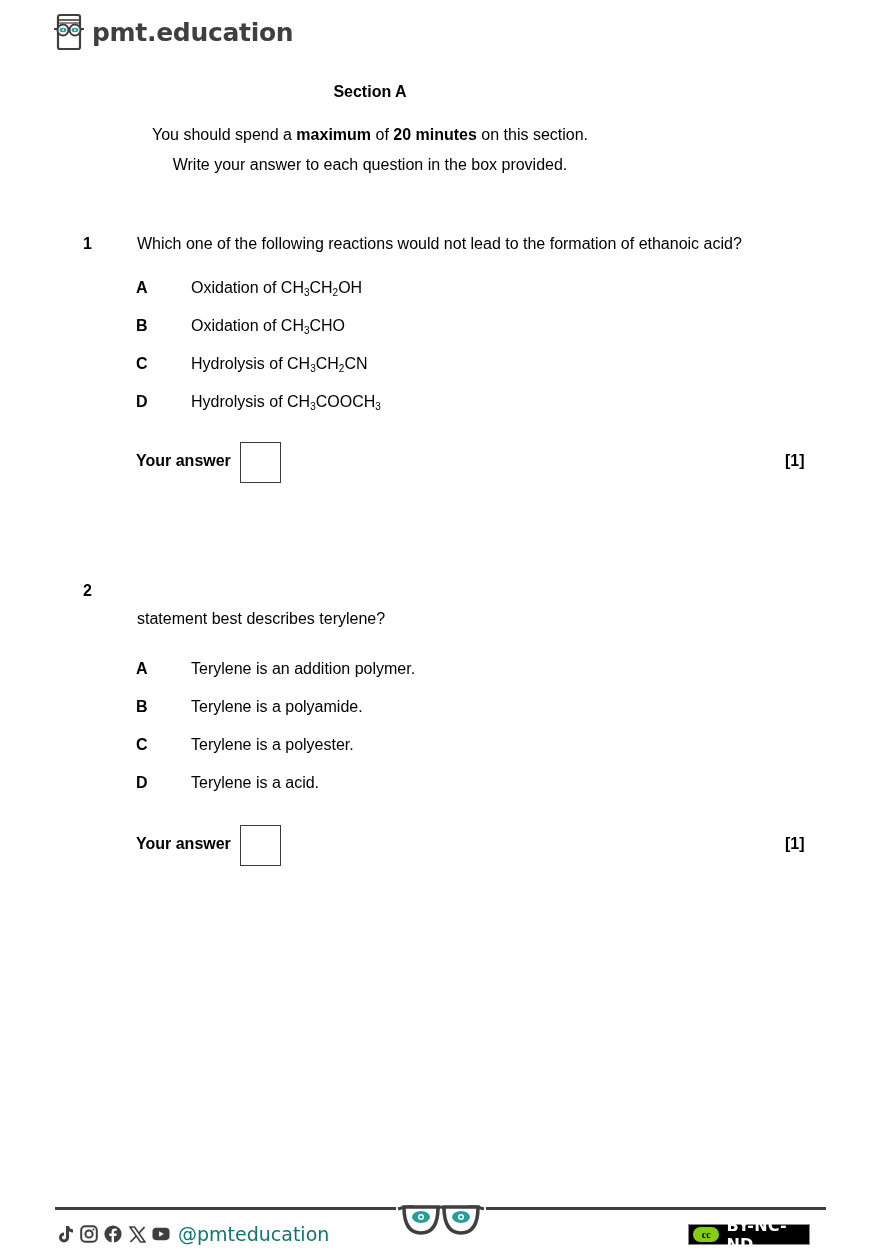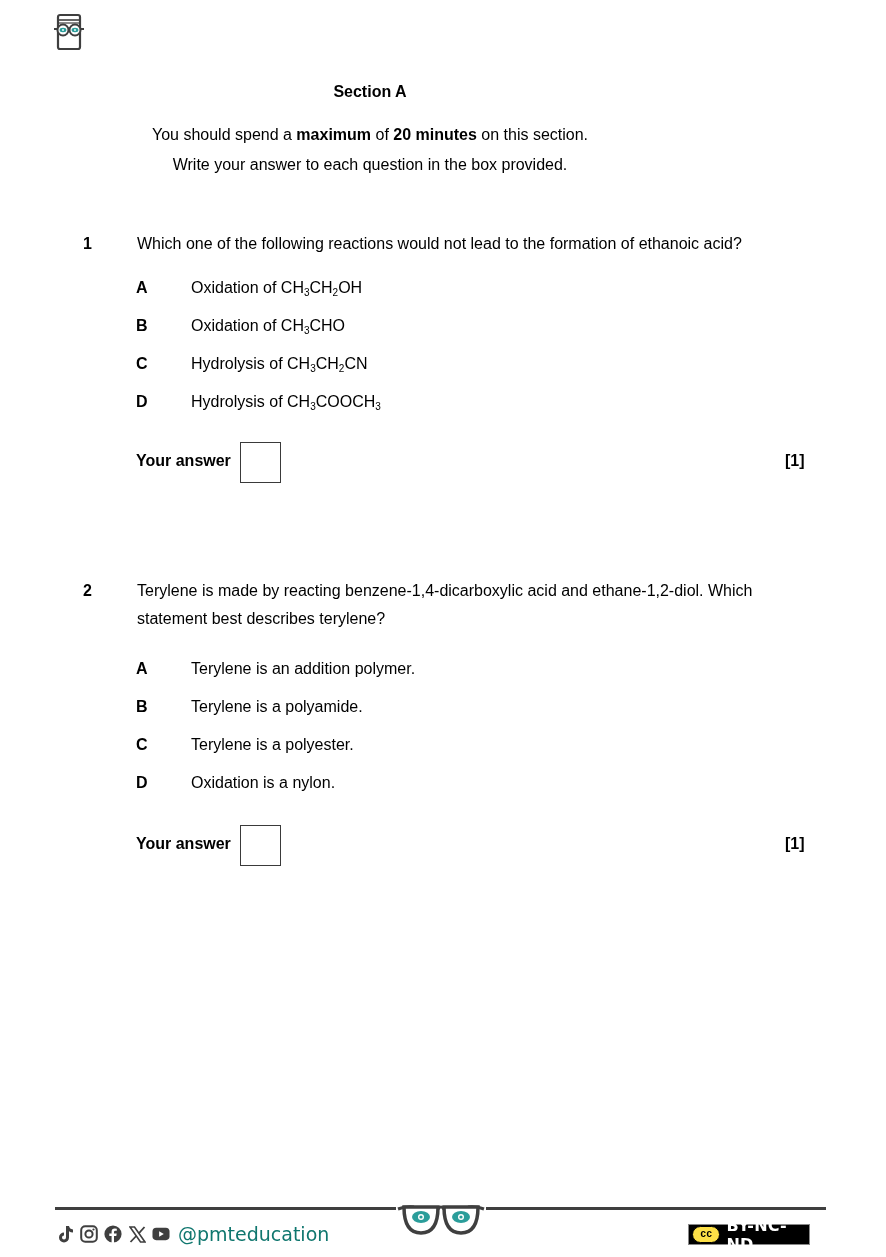--- a/index.html
+++ b/index.html
@@ -29,41 +29,42 @@
   .marks { left: 785px; font-weight: bold; font-size: 16px; }
 
   
   .footer-line { left: 55px; top: 1207px; width: 771px; height: 3px; background: #3f3f3f; }
   .footer-glasses { left: 396px; top: 1201px; width: 90px; height: 36px; }
   .social { left: 56px; top: 1223px; display: flex; align-items: center; }
   .social .ic { width: 18px; height: 18px; margin-right: 6px; display: inline-flex; align-items: center; justify-content: center; }
   .handle { font-family: "DejaVu Sans", sans-serif; font-size: 19px; color: #0f766e; margin-left: 2px; }
   .license { left: 688px; top: 1224px; width: 122px; height: 21px; background: #000; border: 1px solid #888; box-sizing: border-box;
              display: flex; align-items: center; }
-  .cc-circle { width: 30px; height: 17px; margin-left: 3px; background: #fde047; border-radius: 9px; display:flex; align-items:center; justify-content:center;
-               font-family: Liberation Mono, monospace; font-weight: bold; font-size: 10px; color:#000; border:1.5px solid #000; box-sizing:border-box; }
+  .cc-circle { width: 30px; height: 17px; margin-left: 3px; background: #84cc16; border-radius: 9px; display:flex; align-items:center; justify-content:center;
+               font-family: Liberation Serif, serif; font-weight: bold; font-size: 10px; color:#000; border:1.5px solid #000; box-sizing:border-box; }
   .license-text { color: #fff; font-family: "DejaVu Sans", sans-serif; font-weight: bold; font-size: 16px; margin-left: 6px; letter-spacing: 0.2px; }
 </style>
 </head>
 <body>
 
 <div class="abs brand">
   <svg class="brand-logo" viewBox="0 0 30 38">
     <rect x="4" y="2" width="22" height="34" rx="2" fill="none" stroke="#3f3f3f" stroke-width="2.2"></rect>
     <line x1="4" y1="7" x2="26" y2="7" stroke="#3f3f3f" stroke-width="1.6"></line>
     <line x1="4" y1="10" x2="26" y2="10" stroke="#3f3f3f" stroke-width="1.2"></line>
     <circle cx="9" cy="17" r="5.5" fill="#fff" stroke="#3f3f3f" stroke-width="2"></circle>
     <circle cx="21" cy="17" r="5.5" fill="#fff" stroke="#3f3f3f" stroke-width="2"></circle>
     <line x1="0" y1="16" x2="3.5" y2="16" stroke="#3f3f3f" stroke-width="2"></line>
     <line x1="26.5" y1="16" x2="30" y2="16" stroke="#3f3f3f" stroke-width="2"></line>
     <ellipse cx="9" cy="17" rx="3.4" ry="2.2" fill="#2a9d9a"></ellipse>
     <ellipse cx="21" cy="17" rx="3.4" ry="2.2" fill="#2a9d9a"></ellipse>
     <circle cx="9" cy="17" r="0.9" fill="#fff"></circle>
     <circle cx="21" cy="17" r="0.9" fill="#fff"></circle>
   </svg>
+  <span class="brand-name">pmt.education</span>
 </div>
 
 <div class="abs center section-title">Section A</div>
 <div class="abs center instruction-1" id="instr1"><span>You should spend a </span><b>maximum</b><span> of </span><b>20 minutes</b><span> on this section.</span></div>
 <div class="abs center instruction-2">Write your answer to each question in the box provided.</div>
 
 <div>
   <div class="abs qnum" style="top:235px;">1</div>
   <div class="abs qtext" style="top:230px;">Which one of the following reactions would not lead to the formation of ethanoic acid?</div>
 
@@ -79,32 +80,32 @@
     </div>
 
   <div class="abs answer-label" style="top:452px;">Your answer</div>
   <div class="abs answer-box" style="left:240px; top:442px;"></div>
   <div class="abs marks" style="top:452px;">[1]</div>
 </div>
 
 <div>
   <div class="abs qnum" style="top:582px;">2</div>
   <div class="abs qtext" style="top:577px;">
-    <span>Terylene is made by reacting benzene-1,4-dicarboxylic acid and ethane-1,2-diol. Which</span><br>
+    <br>
     <span>statement best describes terylene?</span>
   </div>
 
   <div class="abs opt-letter" style="top:660px;">A</div>
   <div class="abs opt-text" style="top:660px;">Terylene is an addition polymer.</div>
   <div class="abs opt-letter" style="top:698px;">B</div>
   <div class="abs opt-text" style="top:698px;">Terylene is a polyamide.</div>
   <div class="abs opt-letter" style="top:736px;">C</div>
   <div class="abs opt-text" style="top:736px;">Terylene is a polyester.</div>
   <div class="abs opt-letter" style="top:774px;">D</div>
-  <div class="abs opt-text" style="top:774px;">Oxidation is a nylon.</div>
+  <div class="abs opt-text" style="top:774px;">Terylene is a acid.</div>
 
   <div class="abs answer-label" style="top:835px;">Your answer</div>
   <div class="abs answer-box" style="left:240px; top:825px;"></div>
   <div class="abs marks" style="top:835px;">[1]</div>
 </div>
 
 <div class="abs footer-line"></div>
 <svg class="abs footer-glasses" viewBox="0 0 90 36">
   <rect x="0" y="0" width="90" height="36" fill="#fff"></rect>
   <path d="M2 8 Q10 5 18 6" stroke="#3f3f3f" stroke-width="3" fill="none"></path>

